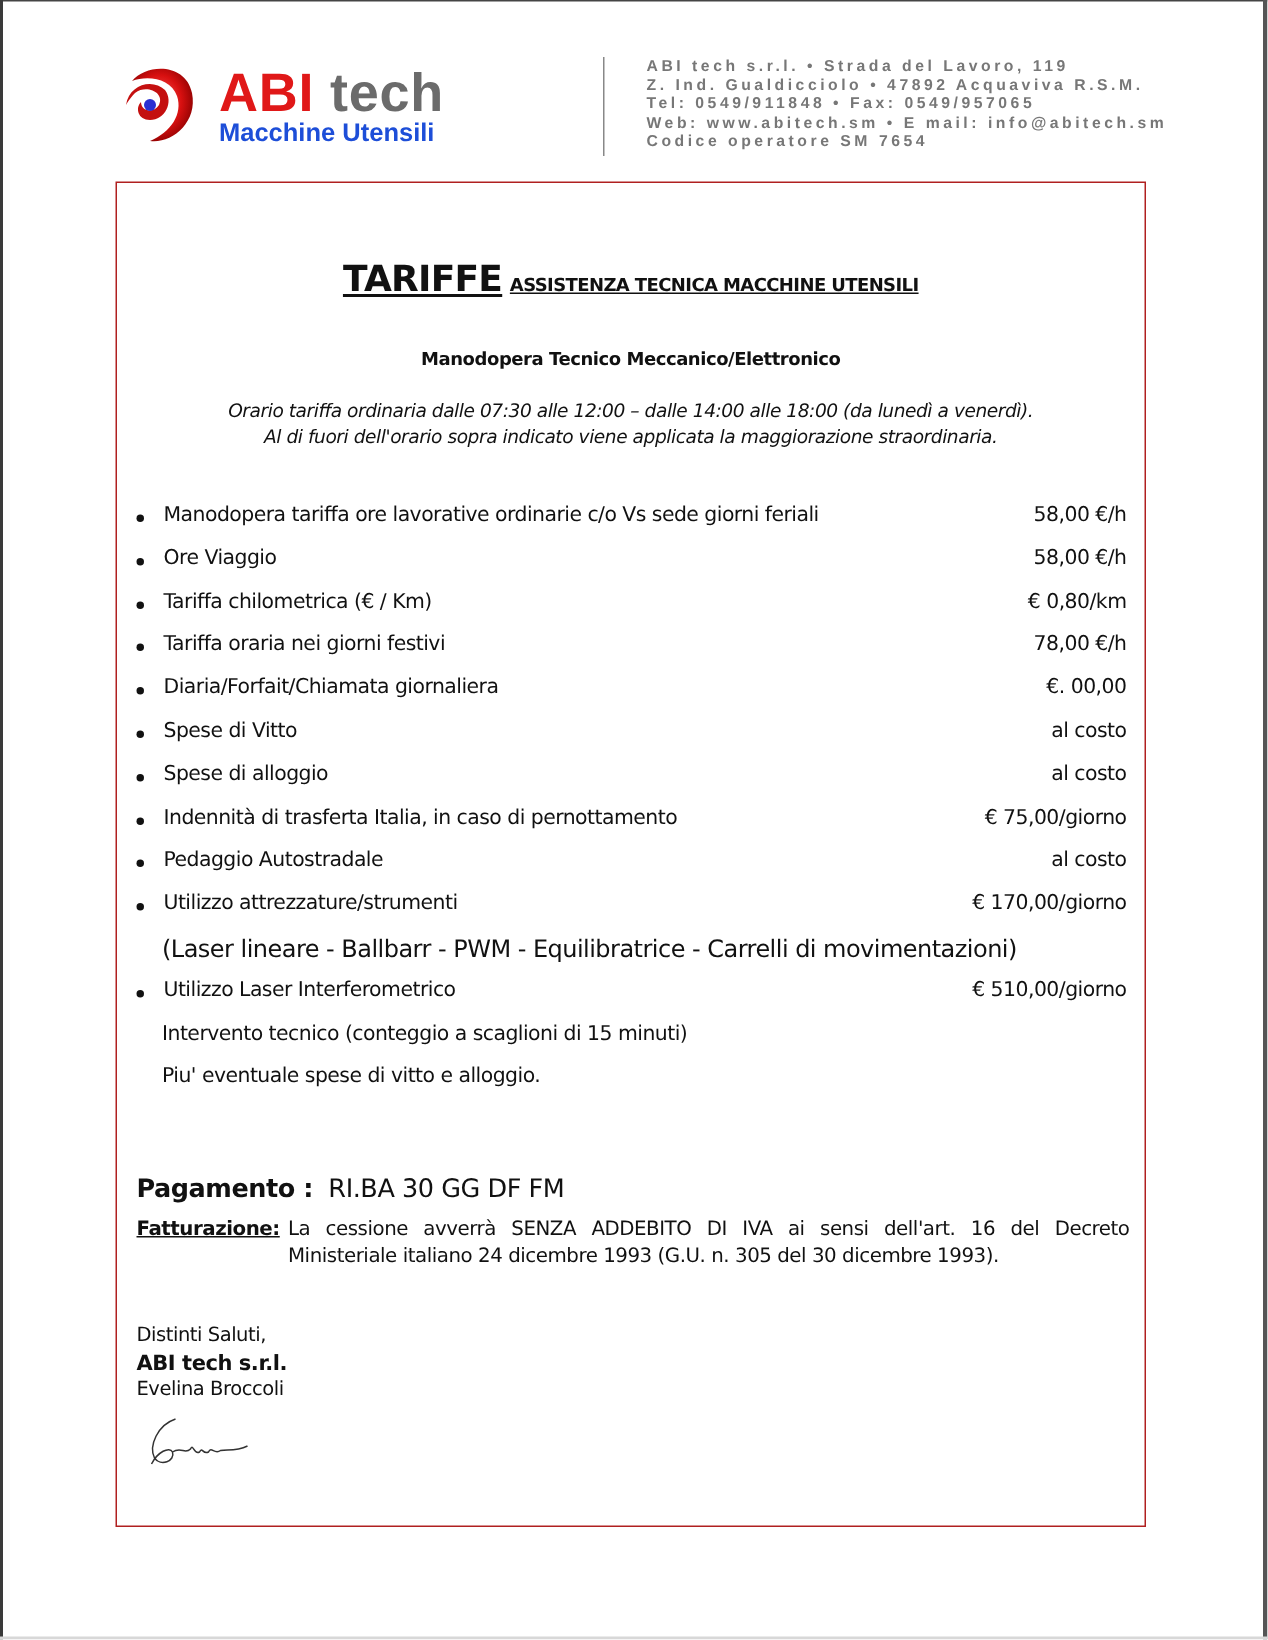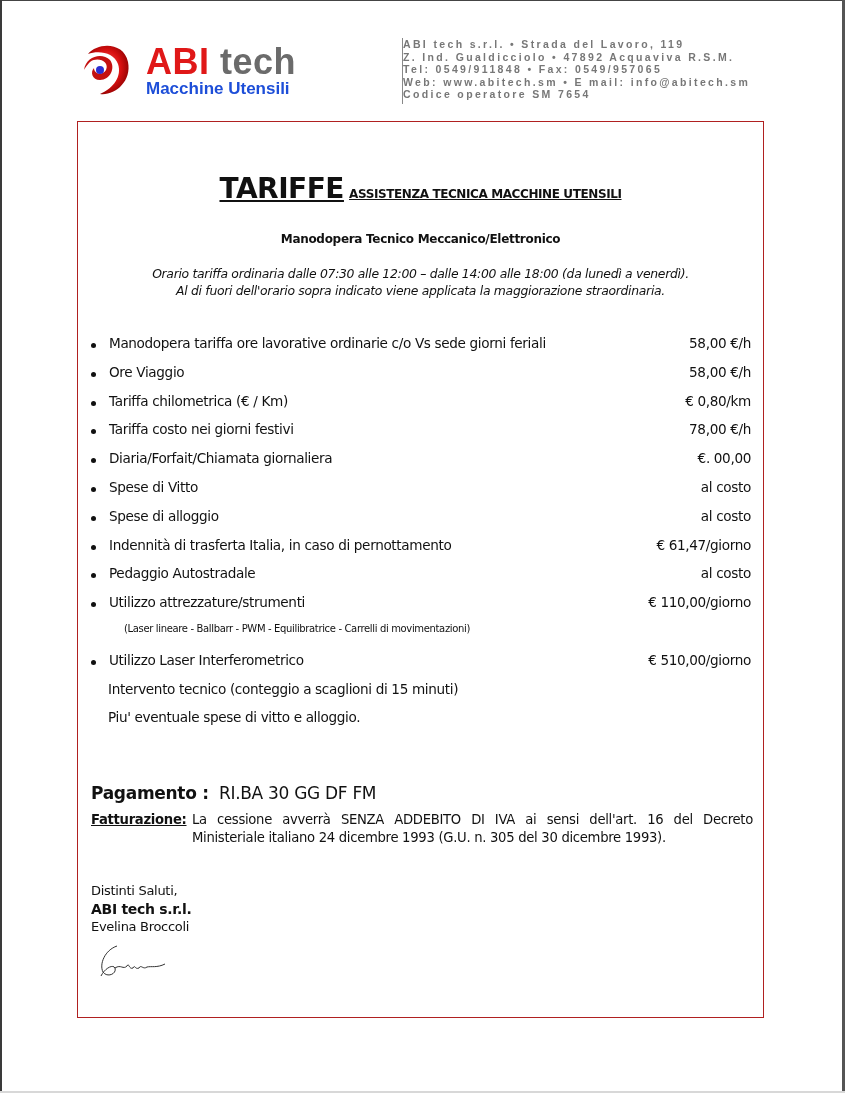--- a/index.html
+++ b/index.html
@@ -13,40 +13,40 @@
   .page-edge-bottom { position:absolute; left:0; bottom:0; width:845px; height:2px; background:#d8d8d8; }
 
   
   .logo { position:absolute; left:80px; top:38px; width:250px; height:62px; }
   .logo-mark { position:absolute; left:0; top:2px; width:52px; height:58px; }
   .logo-title { position:absolute; left:66px; top:4px; font-family:"Liberation Sans", sans-serif; font-weight:bold; font-size:36px; line-height:40px; letter-spacing:0.5px; }
   .logo-title .abi { color:#e01818; }
   .logo-title .tech { color:#6b6b6b; }
   .logo-sub { position:absolute; left:66px; top:42px; font-family:"Liberation Sans", sans-serif; font-weight:bold; font-size:17px; color:#1d4ed8; line-height:18px; }
 
-  .contact { position:absolute; left:402px; top:38px; border-left:1px solid #888; padding-left:0; height:66px; }
+  .contact { position:absolute; left:402px; top:38px; border-left:1px solid #888; padding-left:28px; height:66px; }
   .contact div { font-family:"Liberation Sans", sans-serif; font-size:10.5px; line-height:12.6px; color:#777; letter-spacing:2.35px; white-space:nowrap; font-weight:bold;}
 
   
   .frame { position:absolute; left:77px; top:121px; width:687px; height:897px; border:1px solid #b02020; box-sizing:border-box; }
 
   .title-line { position:absolute; left:0; right:0; top:50px; text-align:center; }
-  .title-main { font-family:"DejaVu Sans", sans-serif; font-weight:bold; font-size:28px; text-decoration:underline; letter-spacing:-0.5px; }
+  .title-main { font-family:"DejaVu Sans", sans-serif; font-weight:bold; font-size:24px; text-decoration:underline; letter-spacing:-0.5px; }
   .title-sub { font-family:"DejaVu Sans", sans-serif; font-weight:bold; font-size:12px; text-decoration:underline; letter-spacing:-0.4px; }
 
   .subtitle { position:absolute; left:0; right:0; top:110px; text-align:center; font-weight:bold; font-size:12px; letter-spacing:-0.3px; }
   .hours { position:absolute; left:0; right:0; top:143px; text-align:center; font-style:italic; font-size:12.4px; line-height:17px; letter-spacing:-0.3px; }
 
   .rates { position:absolute; left:13px; top:213px; width:660px; }
   .row { position:relative; height:28.8px; font-size:13.6px; letter-spacing:-0.35px; }
   .row .bullet { position:absolute; left:0; top:8px; width:5px; height:5px; border-radius:50%; background:#111; }
   .row .label { position:absolute; left:18px; top:0; white-space:nowrap;text-align:center; }
   .row .value { position:absolute; right:0; top:0; white-space:nowrap; text-align:right; }
   .row.note .label { left:17px; }
-  .row.note-sm .label { font-size:10px;margin-left:16px; }
+  .row.note-sm .label { font-size:16px; }
   .row.small .label, .row.small .value { font-size:12.8px; }
 
   .payment { position:absolute; left:13px; top:661px; font-size:17px; letter-spacing:-0.3px; }
   .payment b { font-weight:bold; }
   .billing { position:absolute; left:13px; top:689px; width:662px; font-size:13.2px; letter-spacing:-0.3px; line-height:18px; }
   .billing .lbl { position:absolute; left:0; top:0; font-weight:bold;text-decoration:underline; }
   .billing .txt { margin-left:101px; text-align:justify; text-align-last:left; }
 
   .closing { position:absolute; left:13px; top:760px; font-size:13px; line-height:18px; letter-spacing:-0.3px; }
   .closing .company { font-weight:bold; font-size:14px; }
@@ -112,52 +112,52 @@
         <span class="label">Ore Viaggio</span>
         <span class="value">58,00 €/h</span>
       </div>
       <div class="row">
         <span class="bullet"></span>
         <span class="label">Tariffa chilometrica (€ / Km)</span>
         <span class="value">€ 0,80/km</span>
       </div>
       <div class="row">
         <span class="bullet"></span>
-        <span class="label">Tariffa costo nei giorni festivi</span>
+        <span class="label">Tariffa oraria nei giorni festivi</span>
         <span class="value">78,00 €/h</span>
       </div>
       <div class="row">
         <span class="bullet"></span>
         <span class="label">Diaria/Forfait/Chiamata giornaliera</span>
         <span class="value">€. 00,00</span>
       </div>
       <div class="row">
         <span class="bullet"></span>
         <span class="label">Spese di Vitto</span>
         <span class="value">al costo</span>
       </div>
       <div class="row">
         <span class="bullet"></span>
         <span class="label">Spese di alloggio</span>
         <span class="value">al costo</span>
       </div>
       <div class="row">
         <span class="bullet"></span>
         <span class="label">Indennità di trasferta Italia, in caso di pernottamento</span>
-        <span class="value">€ 61,47/giorno</span>
+        <span class="value">€ 75,00/giorno</span>
       </div>
       <div class="row">
         <span class="bullet"></span>
         <span class="label">Pedaggio Autostradale</span>
         <span class="value">al costo</span>
       </div>
       <div class="row">
         <span class="bullet"></span>
         <span class="label">Utilizzo attrezzature/strumenti</span>
-        <span class="value">€ 110,00/giorno</span>
+        <span class="value">€ 170,00/giorno</span>
       </div>
       <div class="row note note-sm">
         <span class="label">(Laser lineare - Ballbarr - PWM - Equilibratrice - Carrelli di movimentazioni)</span>
       </div>
       <div class="row">
         <span class="bullet"></span>
         <span class="label">Utilizzo Laser Interferometrico</span>
         <span class="value">€ 510,00/giorno</span>
       </div>
       <div class="row note">

